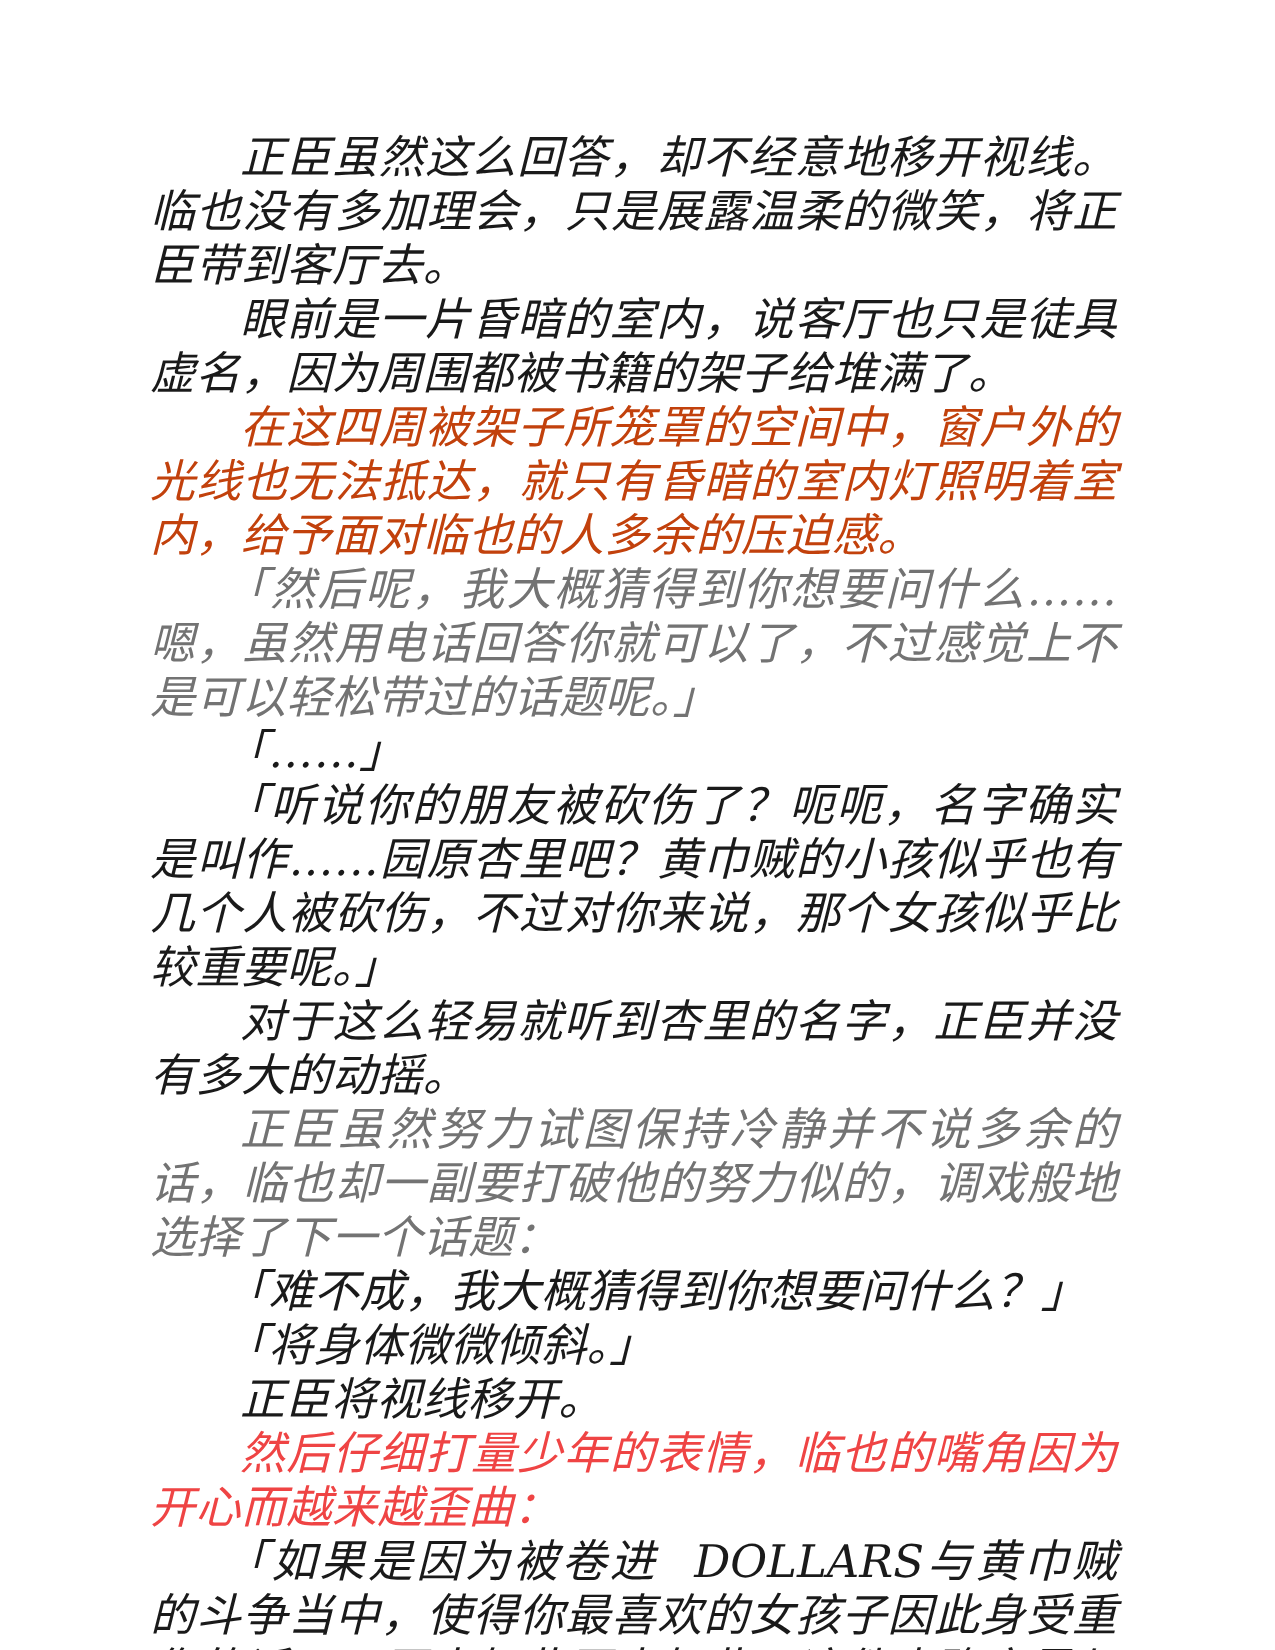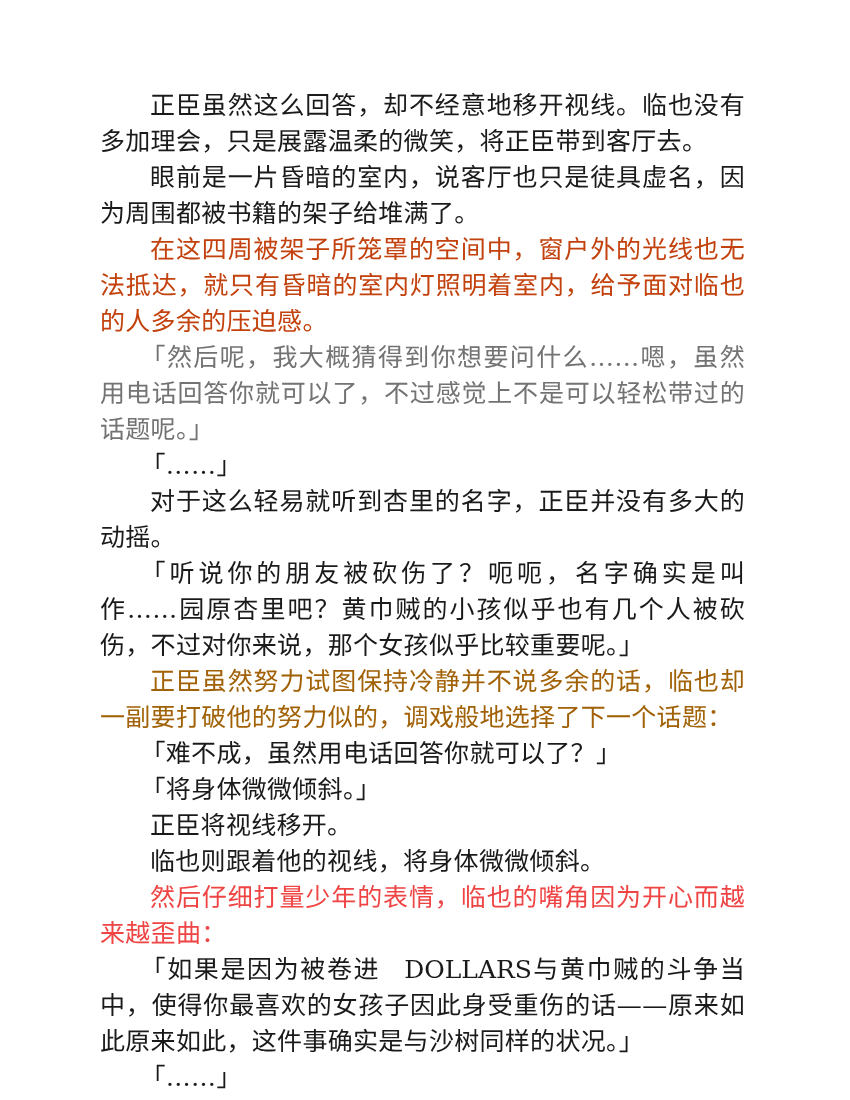--- a/index.html
+++ b/index.html
@@ -22,28 +22,29 @@
     position: absolute;
     left: 100px;
     top: 88px;
     width: 645px;
   }
 
   p.para {
     margin: 0;
     padding: 0;
     font-family: "DejaVu Serif", "Liberation Serif", serif;
-    font-size: 25px;
+    font-size: 30px;
     line-height: 36px;
     color: #1a1a1a;
     text-align: justify;
     text-justify: inter-ideograph;
     text-indent: 2em;
     word-break: break-all;
     letter-spacing: 0.3px;
+    font-style: italic;
     -webkit-font-smoothing: antialiased;
   }
 
   
   p.para.dialogue {
     text-indent: 1.62em;
   }
 
   
   .latin {
@@ -55,24 +56,23 @@
 </head>
 <body>
 
 <div class="page" style="background: rgb(255, 255, 255);">
   <div class="text-block">
       <p class="para" style="color: rgb(26, 26, 26);">正臣虽然这么回答，却不经意地移开视线。临也没有多加理会，只是展露温柔的微笑，将正臣带到客厅去。</p>
       <p class="para" style="color: rgb(26, 26, 26);">眼前是一片昏暗的室内，说客厅也只是徒具虚名，因为周围都被书籍的架子给堆满了。</p>
       <p class="para" style="color: #c2410c;">在这四周被架子所笼罩的空间中，窗户外的光线也无法抵达，就只有昏暗的室内灯照明着室内，给予面对临也的人多余的压迫感。</p>
       <p class="para dialogue" style="color: #737373;">「然后呢，我大概猜得到你想要问什么……嗯，虽然用电话回答你就可以了，不过感觉上不是可以轻松带过的话题呢。」</p>
       <p class="para dialogue" style="color: rgb(26, 26, 26);">「……」</p>
+      <p class="para dialogue" style="color: rgb(26, 26, 26);">「听说你的朋友被砍伤了？呃呃，名字确实是叫作……园原杏里吧？黄巾贼的小孩似乎也有几个人被砍伤，不过对你来说，那个女孩似乎比较重要呢。」</p>
       <p class="para" style="color: rgb(26, 26, 26);">对于这么轻易就听到杏里的名字，正臣并没有多大的动摇。</p>
-      <p class="para dialogue" style="color: rgb(26, 26, 26);">「听说你的朋友被砍伤了？呃呃，名字确实是叫作……园原杏里吧？黄巾贼的小孩似乎也有几个人被砍伤，不过对你来说，那个女孩似乎比较重要呢。」</p>
-      <p class="para" style="color: #a16207;">正臣虽然努力试图保持冷静并不说多余的话，临也却一副要打破他的努力似的，调戏般地选择了下一个话题：</p>
-      <p class="para dialogue" style="color: rgb(26, 26, 26);">「难不成，虽然用电话回答你就可以了？」</p>
+      <p class="para" style="color: #737373;">正臣虽然努力试图保持冷静并不说多余的话，临也却一副要打破他的努力似的，调戏般地选择了下一个话题：</p>
+      <p class="para dialogue" style="color: rgb(26, 26, 26);">「难不成，我大概猜得到你想要问什么？」</p>
       <p class="para dialogue" style="color: rgb(26, 26, 26);">「将身体微微倾斜。」</p>
       <p class="para" style="color: rgb(26, 26, 26);">正臣将视线移开。</p>
-      <p class="para" style="color: rgb(26, 26, 26);">临也则跟着他的视线，将身体微微倾斜。</p>
       <p class="para" style="color: #ef4444;">然后仔细打量少年的表情，临也的嘴角因为开心而越来越歪曲：</p>
       <p class="para dialogue" style="color: rgb(26, 26, 26);"><span>「如果是因为被卷进</span><span class="latin">DOLLARS</span><span>与黄巾贼的斗争当中，使得你最喜欢的女孩子因此身受重伤的话——原来如此原来如此，这件事确实是与沙树同样的状况。」</span></p>
       <p class="para dialogue" style="color: rgb(26, 26, 26);">「……」</p>
     </div>
 </div>
 
 </body></html>

